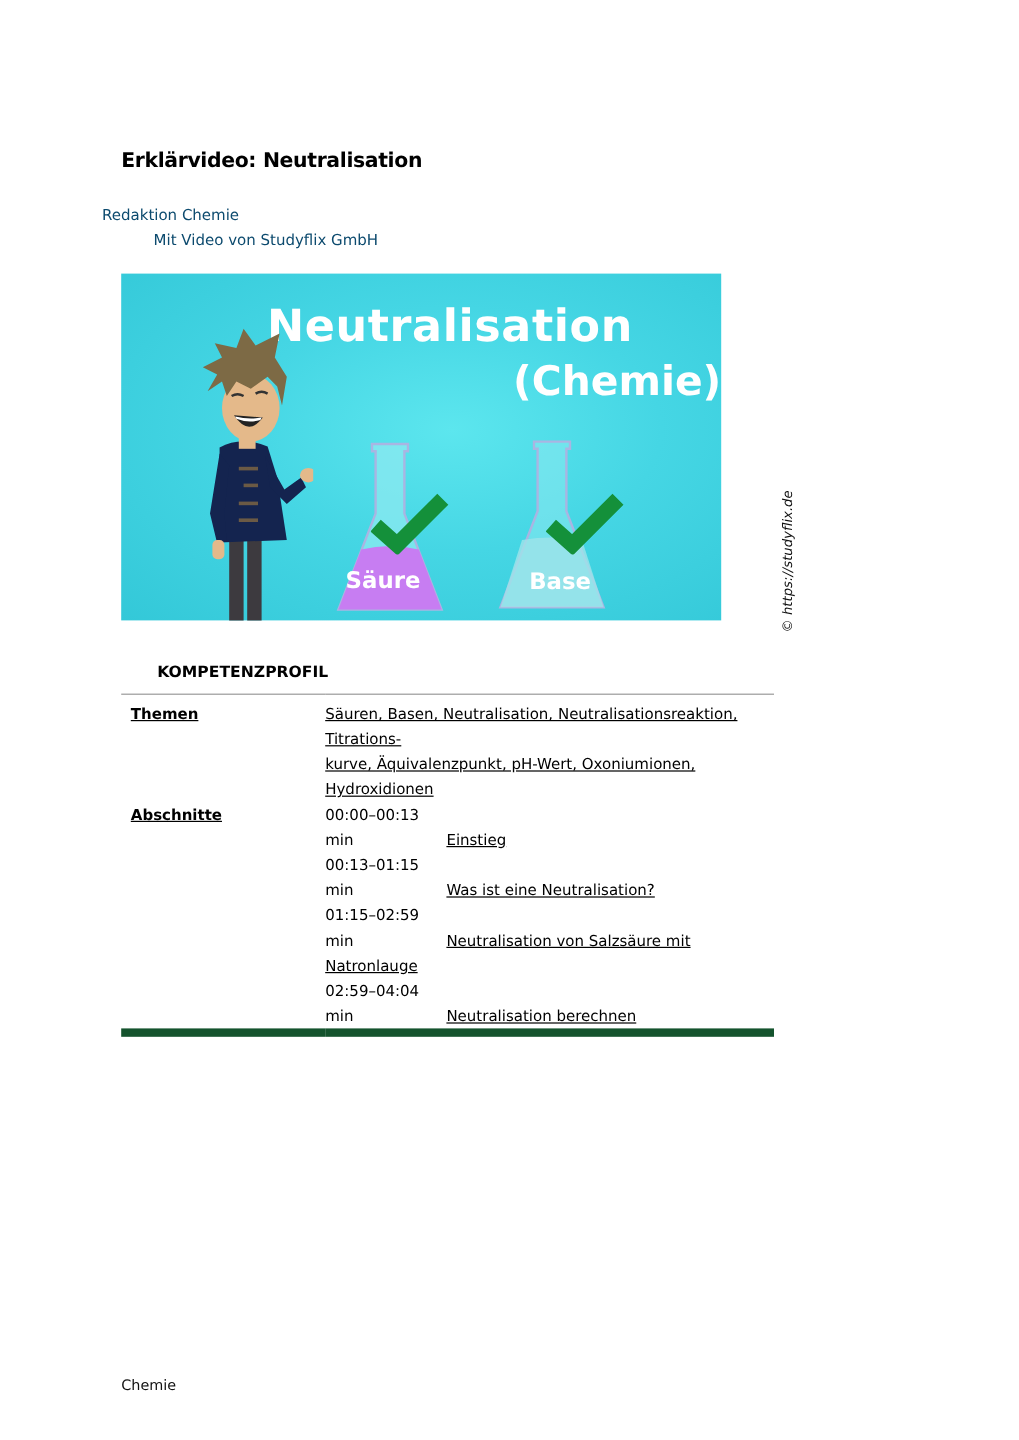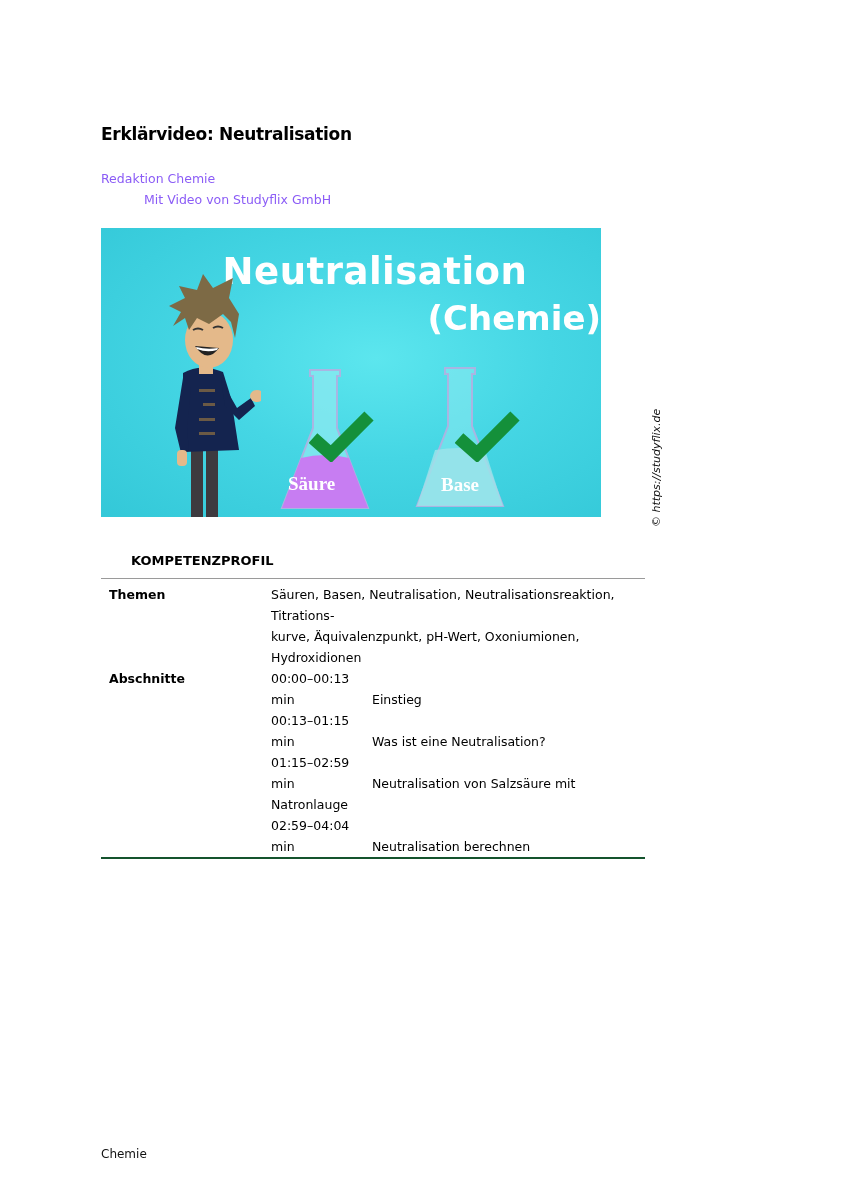--- a/index.html
+++ b/index.html
@@ -1,34 +1,34 @@
 <!DOCTYPE html>
 <html><head>
 <meta charset="utf-8">
 <style>
   html, body { margin:0; padding:0; background:#ffffff; }
   body { width:849px; height:1200px; position:relative; overflow:hidden;
          font-family:"DejaVu Sans", "Liberation Sans", sans-serif; color:#000; }
   .title { position:absolute; left:101px; top:124px; font-size:17px; font-weight:bold;
            letter-spacing:-0.3px; margin:0; }
-  .meta { position:absolute; left:101px; font-size:12.5px; color:#8b5cf6;text-align:center; }
+  .meta { position:absolute; left:85px; font-size:12.5px; color:#0c4a6e;text-align:center; }
   .meta.l1 { top:171px; }
   .meta.l2 { top:192px;margin-left:43px; }
   .video { position:absolute; left:101px; top:228px; width:500px; height:289px; overflow:hidden;
            background:radial-gradient(ellipse at 55% 45%, #5ce6ee 0%, #45d6e4 45%, #33c8d8 100%); }
   .vt1 { position:absolute; top:22px; left:0; width:100%; padding-left:48px; box-sizing:border-box;
          text-align:center; color:#fff; font-weight:bold; font-size:37px; letter-spacing:0.5px; }
   .vt2 { position:absolute; top:70px; left:0; width:100%; padding-left:48px; box-sizing:border-box;
          text-align:right; color:#fff; font-weight:bold; font-size:34px; }
-  .flask-label { position:absolute; color:#fff; font-weight:bold; font-size:19px;font-family:Liberation Serif, serif; }
+  .flask-label { position:absolute; color:#fff; font-weight:bold; font-size:19px; }
   .credit { position:absolute; left:650px; top:527px; transform:rotate(-90deg); transform-origin:left top;
             font-size:11px; font-style:italic; color:#111; white-space:nowrap; }
   .section { position:absolute; left:101px; top:553px; font-size:13px; font-weight:bold;margin-left:30px; }
   table.profile { position:absolute; left:101px; top:578px; width:544px; border-collapse:collapse;
-                  font-size:12.5px; border-top:1px solid #9a9a9a; border-bottom:2px solid #14532d; }
+                  font-size:12.5px; border-top:1px solid #9a9a9a; border-bottom:7px solid #14532d;text-decoration:underline; }
   table.profile td { padding:0; vertical-align:top; line-height:21px; }
   td.k { width:162px; padding-left:8px !important; font-weight:bold; }
   td.row-first { padding-top:5px !important; }
   .time { display:inline-block; width:101px; }
   .footer { position:absolute; left:101px; top:1147px; font-size:12px; color:#111; }
 </style>
 </head>
 <body>
 
 <h1 class="title">Erklärvideo: Neutralisation</h1>

